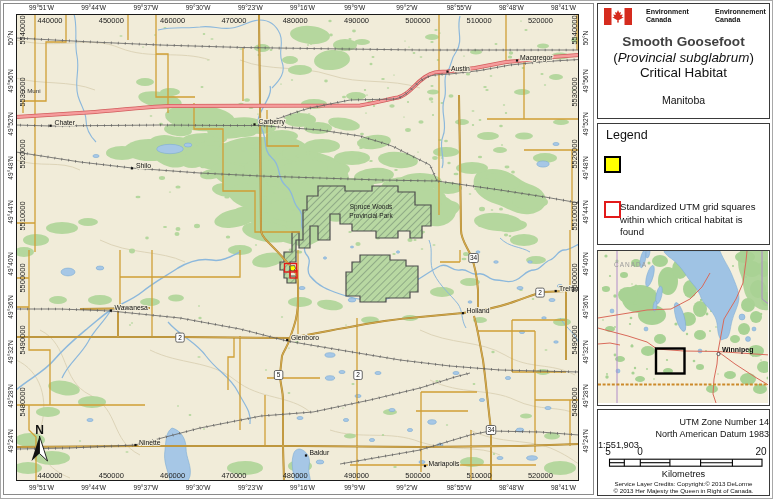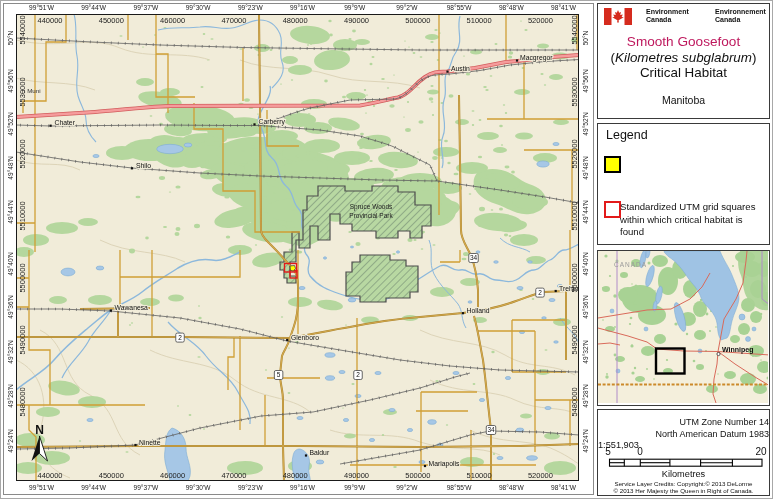--- a/index.html
+++ b/index.html
@@ -707,22 +707,22 @@
 
   <svg style="position:absolute;left:6px;top:4px" width="28" height="17" viewBox="0 0 28 17">
     <rect x="0" y="0" width="7.5" height="17" fill="#d52b1e"></rect>
     <rect x="20.5" y="0" width="7.5" height="17" fill="#d52b1e"></rect>
     <path d="M14,2 L15.2,4.8 L17,3.9 L16.2,7 L18.8,6.6 L17.6,8.9 L19.8,9.3 L14.6,12.2 L14.9,14.8 L14,14.2 L13.1,14.8 L13.4,12.2 L8.2,9.3 L10.4,8.9 L9.2,6.6 L11.8,7 L11,3.9 L12.8,4.8 Z" fill="#d52b1e"></path>
   </svg>
 
   <div style="position:absolute;left:48px;top:4px;font-size:7px;font-weight:bold;line-height:8px;color:#111">Environment<br>Canada</div>
   <div style="position:absolute;left:117px;top:4px;font-size:7px;font-weight:bold;line-height:8px;color:#111">Environnement<br>Canada</div>
 
-  <div style="position:absolute;left:0;top:30px;width:171px;text-align:center;font-size:13.6px;font-weight:normal;color:#be185d">Smooth Goosefoot</div>
-  <div style="position:absolute;left:0;top:46px;width:171px;text-align:center;font-size:13.4px;color:#111">(<i>Kilometres subglabrum</i>)</div>
+  <div style="position:absolute;left:0;top:30px;width:171px;text-align:center;font-size:13.6px;font-weight:bold;color:#404040">Smooth Goosefoot</div>
+  <div style="position:absolute;left:0;top:46px;width:171px;text-align:center;font-size:13.4px;color:#111">(<i>Provincial subglabrum</i>)</div>
   <div style="position:absolute;left:0;top:90px;width:171px;text-align:center;font-size:10.5px;color:#111">Manitoba</div>
   <div style="position:absolute;left:0;top:61px;width:171px;text-align:center;font-size:13.4px;color:#111">Critical Habitat</div>
 </div>
 
 <div class="box" style="left:597px;top:123px;width:171px;height:120px">
   <div style="position:absolute;left:8px;top:4px;font-size:12.5px;font-weight:normal;color:#111">Legend</div>
 
   <div style="position:absolute;left:6px;top:32px;width:13px;height:13px;background:#ffff00;border:2.4px solid #000"></div>
 
   <div style="position:absolute;left:6px;top:77px;width:13px;height:13px;background:#fff;border:2.4px solid #e21a1a"></div>

